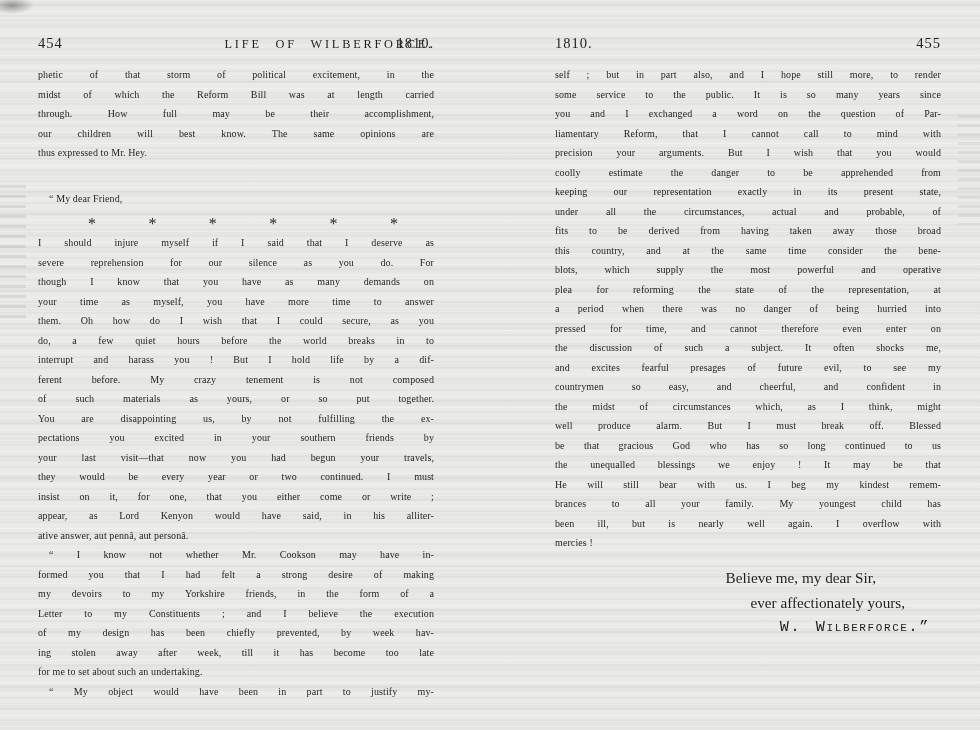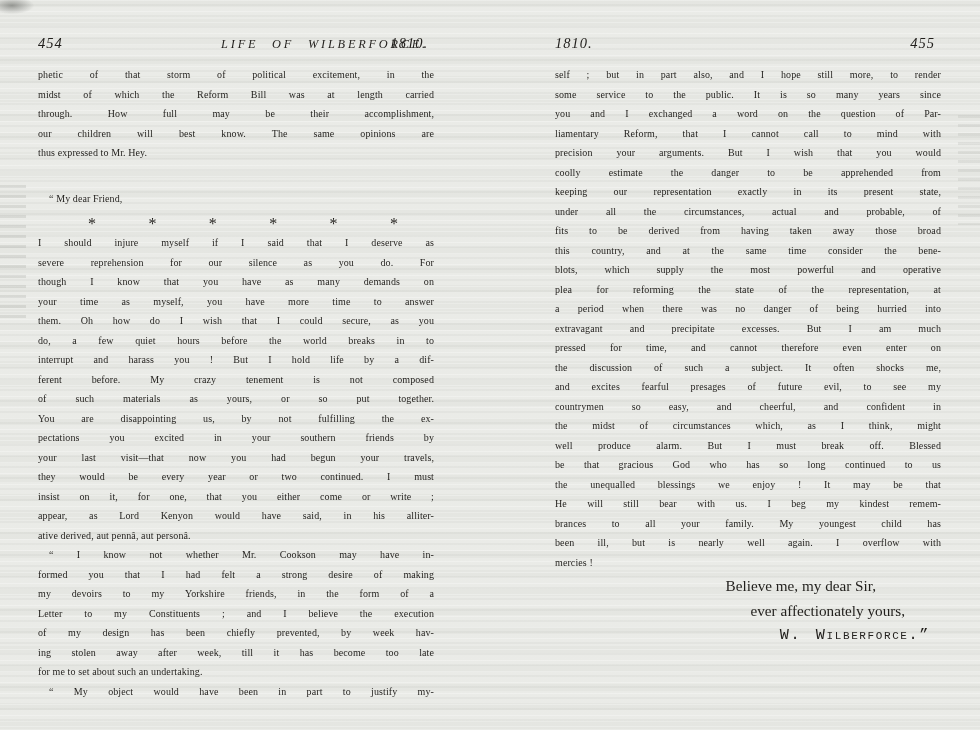--- a/index.html
+++ b/index.html
@@ -47,21 +47,21 @@
     top: 115px; right: 0; width: 22px; height: 110px;
     background: repeating-linear-gradient(180deg, rgba(160,162,156,0.18) 0 3px, rgba(160,162,156,0) 3px 9px);
   }
 
   .page { position: absolute; top: 0; height: 730px; }
   .page-left  { left: 38px;  width: 396px; }
   .page-right { left: 555px; width: 386px; }
 
   .running-head {
     position: absolute;
-    top: 35px; left: 0; right: 6px; height: 18px; font-style: italic;
+    top: 35px; left: 0; right: 0; height: 18px;
   }
   .running-head .folio-left  { position: absolute; left: 0;  top: 0; font-size: 14.5px; letter-spacing: 1px; }
   .running-head .folio-right { position: absolute; right: 0; top: 0; font-size: 14.5px; letter-spacing: 1px; }
   .running-head .head-title {
     position: absolute; left: 0; right: 0; top: 2px;
     text-align: right;
     font-size: 12.3px;
     letter-spacing: 2.8px;
     word-spacing: 8px;
   }
@@ -86,21 +86,21 @@
   .asterisk-row {
     height: 25px;
     padding: 0 36px 0 50px;
     display: flex;
     justify-content: space-between;
     align-items: center;
     font-size: 16px;
   }
   .asterisk-row span { display: inline-block; transform: translateY(3px); }
 
-  .signature { margin-top: 1px; }
+  .signature { margin-top: 12px; }
   .sig-line {
     height: 25px;
     line-height: 25px;
     text-align: right;
     font-size: 15.2px;
   }
   .sig-line.sc {
     font-variant: small-caps;
     letter-spacing: 1.6px;
     word-spacing: 4px;
@@ -143,21 +143,21 @@
         <div class="line">do, a few quiet hours before the world breaks in to</div>
         <div class="line">interrupt and harass you ! But I hold life by a dif-</div>
         <div class="line">ferent before. My crazy tenement is not composed</div>
         <div class="line">of such materials as yours, or so put together.</div>
         <div class="line">You are disappointing us, by not fulfilling the ex-</div>
         <div class="line">pectations you excited in your southern friends by</div>
         <div class="line">your last visit—that now you had begun your travels,</div>
         <div class="line">they would be every year or two continued. I must</div>
         <div class="line">insist on it, for one, that you either come or write ;</div>
         <div class="line">appear, as Lord Kenyon would have said, in his alliter-</div>
-        <div class="line last">ative derived, aut pennâ, aut personâ.</div>
+        <div class="line last">ative answer, aut pennâ, aut personâ.</div>
         <div class="line indent">“ I know not whether Mr. Cookson may have in-</div>
         <div class="line">formed you that I had felt a strong desire of making</div>
         <div class="line">my devoirs to my Yorkshire friends, in the form of a</div>
         <div class="line">Letter to my Constituents ; and I believe the execution</div>
         <div class="line">of my design has been chiefly prevented, by week hav-</div>
         <div class="line">ing stolen away after week, till it has become too late</div>
         <div class="line last">for me to set about such an undertaking.</div>
         <div class="line indent">“ My object would have been in part to justify my-</div>
       </div>
   </section>
@@ -174,21 +174,20 @@
         <div class="line">liamentary Reform, that I cannot call to mind with</div>
         <div class="line">precision your arguments. But I wish that you would</div>
         <div class="line">coolly estimate the danger to be apprehended from</div>
         <div class="line">keeping our representation exactly in its present state,</div>
         <div class="line">under all the circumstances, actual and probable, of</div>
         <div class="line">fits to be derived from having taken away those broad</div>
         <div class="line">this country, and at the same time consider the bene-</div>
         <div class="line">blots, which supply the most powerful and operative</div>
         <div class="line">plea for reforming the state of the representation, at</div>
         <div class="line">a period when there was no danger of being hurried into</div>
-        <div class="line">extravagant and precipitate excesses. But I am much</div>
         <div class="line">pressed for time, and cannot therefore even enter on</div>
         <div class="line">the discussion of such a subject. It often shocks me,</div>
         <div class="line">and excites fearful presages of future evil, to see my</div>
         <div class="line">countrymen so easy, and cheerful, and confident in</div>
         <div class="line">the midst of circumstances which, as I think, might</div>
         <div class="line">well produce alarm. But I must break off. Blessed</div>
         <div class="line">be that gracious God who has so long continued to us</div>
         <div class="line">the unequalled blessings we enjoy ! It may be that</div>
         <div class="line">He will still bear with us. I beg my kindest remem-</div>
         <div class="line">brances to all your family. My youngest child has</div>

